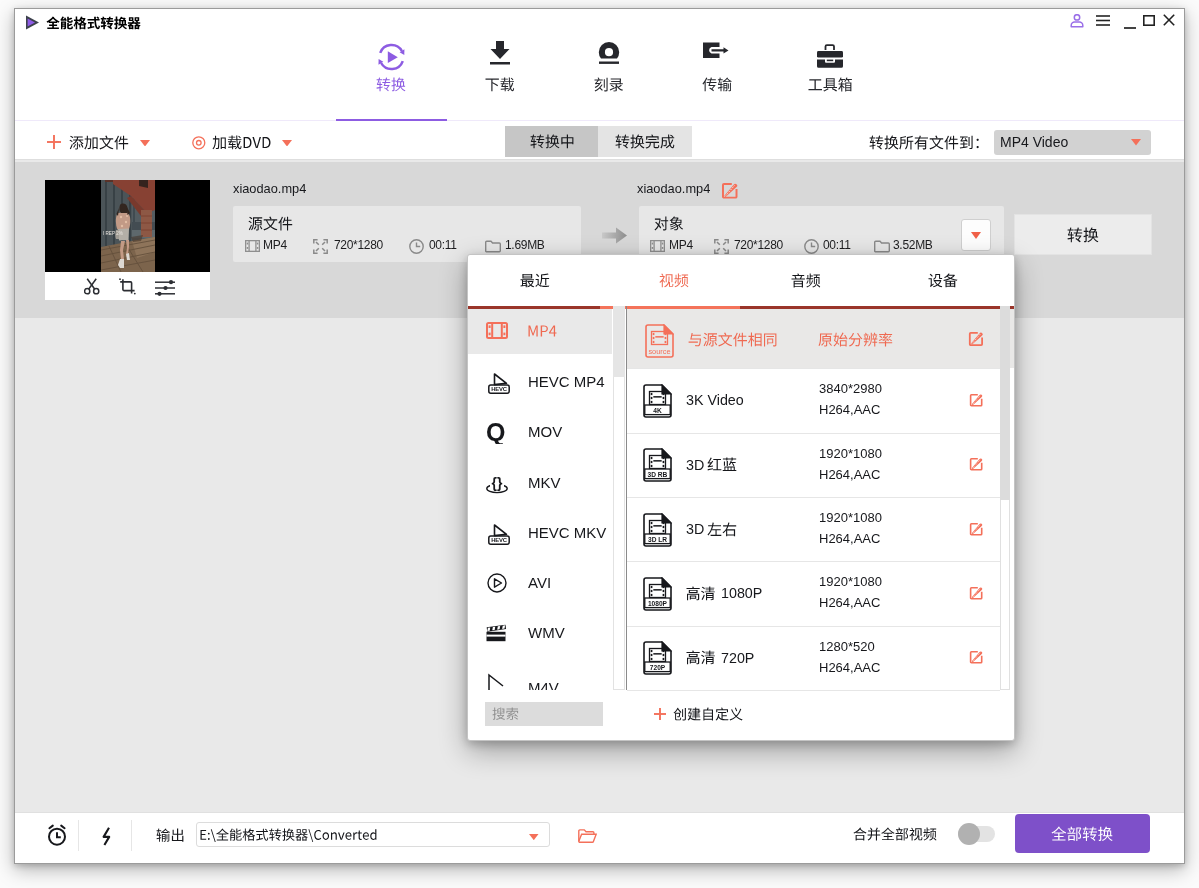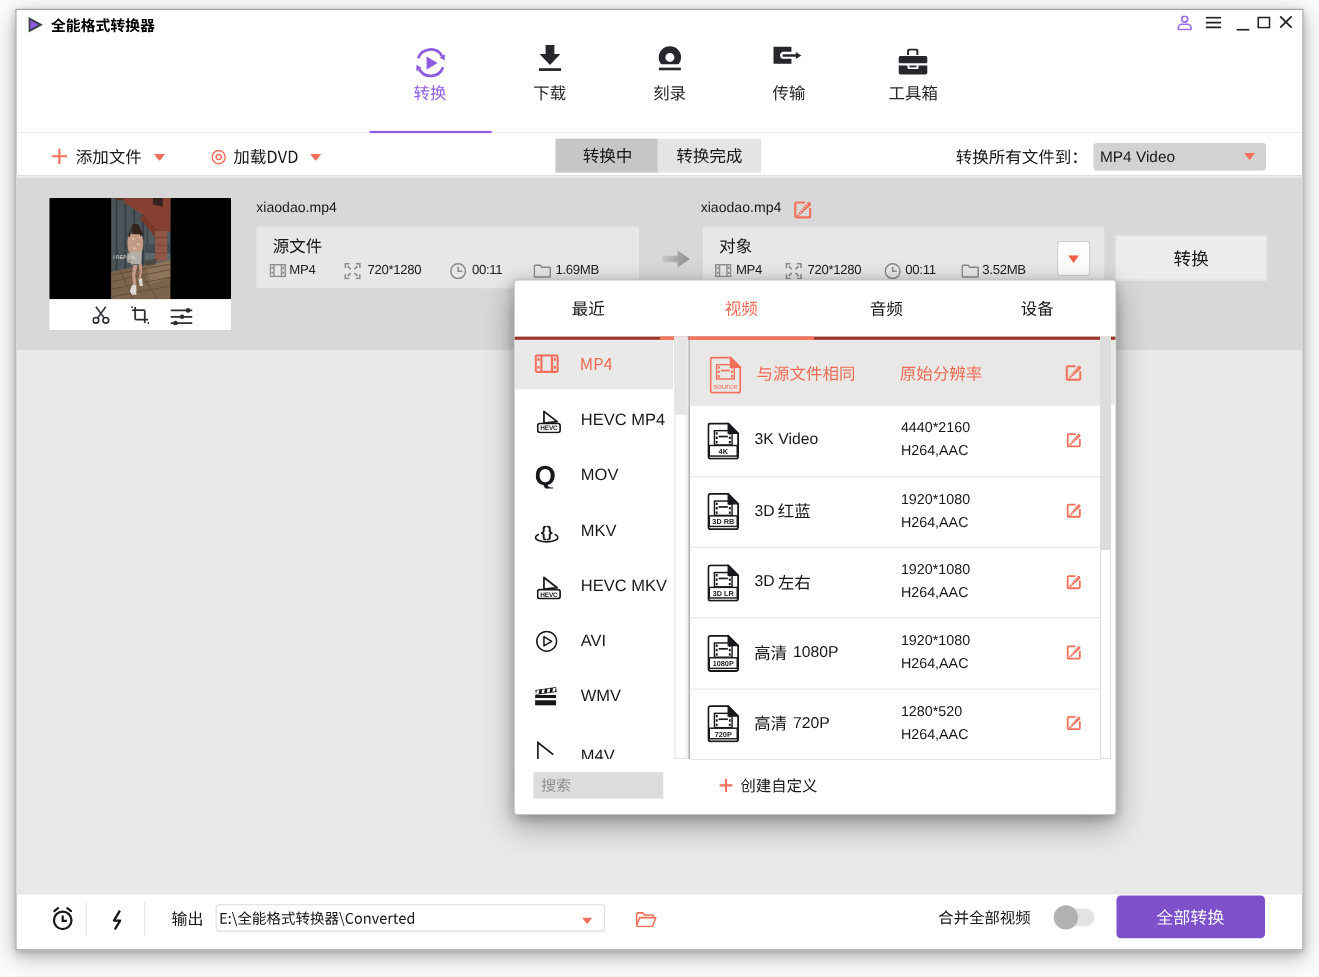--- a/index.html
+++ b/index.html
@@ -419,21 +419,21 @@
       <rect x="7.7" y="12.9" width="1.7" height="2.2" fill="#17181c"></rect>
       <rect x="19.6" y="12.9" width="1.7" height="2.2" fill="#17181c"></rect>
       <rect x="7.7" y="16.9" width="1.7" height="2.2" fill="#17181c"></rect>
       <rect x="19.6" y="16.9" width="1.7" height="2.2" fill="#17181c"></rect>
       <rect x="10.3" y="12.1" width="8.4" height="1.5" fill="#17181c"></rect>
       <rect x="2.5" y="21.5" width="24" height="9" fill="#fff"></rect>
       <rect x="1.8" y="21" width="25.4" height="9.6" fill="none" stroke="#17181c" stroke-width="1.3"></rect>
       <text x="14.5" y="28.6" font-family="Liberation Sans, sans-serif" font-size="6.6" font-weight="bold" fill="#17181c" text-anchor="middle">4K</text>
     </svg></div>
 <div style="position:absolute;font-family:&quot;Liberation Sans&quot;,sans-serif;font-size:14.3px;color:#17181c;line-height:16.4px;white-space:nowrap;top:392px;left:686px;">3K Video</div>
-<div style="position:absolute;font-family:&quot;Liberation Sans&quot;,sans-serif;font-size:13px;color:#17181c;line-height:14.9px;white-space:nowrap;top:382.3px;left:819px;">4440*2160</div>
+<div style="position:absolute;font-family:&quot;Liberation Sans&quot;,sans-serif;font-size:13px;color:#17181c;line-height:14.9px;white-space:nowrap;top:382.3px;left:819px;">3840*2980</div>
 <div style="position:absolute;font-family:&quot;Liberation Sans&quot;,sans-serif;font-size:13px;color:#17181c;line-height:14.9px;white-space:nowrap;top:403.3px;left:819px;">H264,AAC</div>
 <div style="position:absolute;left:969px;top:392.8px;line-height:0;"><svg width="15" height="15" viewBox="0 0 15 15">
       <g transform="scale(0.9)">
         <path fill="none" stroke="#f4705a" stroke-width="1.8" d="M9.8 1.9 H2.7 A 0.9 0.9 0 0 0 1.8 2.8 V13.3 A 0.9 0.9 0 0 0 2.7 14.2 H13.2 A 0.9 0.9 0 0 0 14.1 13.3 V6.4"></path>
         <path fill="#f4705a" d="M4.1 13.6 L3.1 12.6 L11.5 2.6 A 1.8 1.8 0 0 1 14.1 2 A 1.8 1.8 0 0 1 13.9 4.8 Z"></path>
         <path fill="none" stroke="#fff" stroke-width="0.8" stroke-dasharray="1.1 1.1" d="M4.4 12.3 L12.2 3.2"></path>
       </g>
     </svg></div>
 <div style="position:absolute;left:627px;top:432.5px;width:373px;height:1px;box-sizing:border-box;background:#e6e6e6;"></div>
 <div style="position:absolute;left:643px;top:448.2px;line-height:0;"><svg width="29" height="34" viewBox="0 0 29 34">

